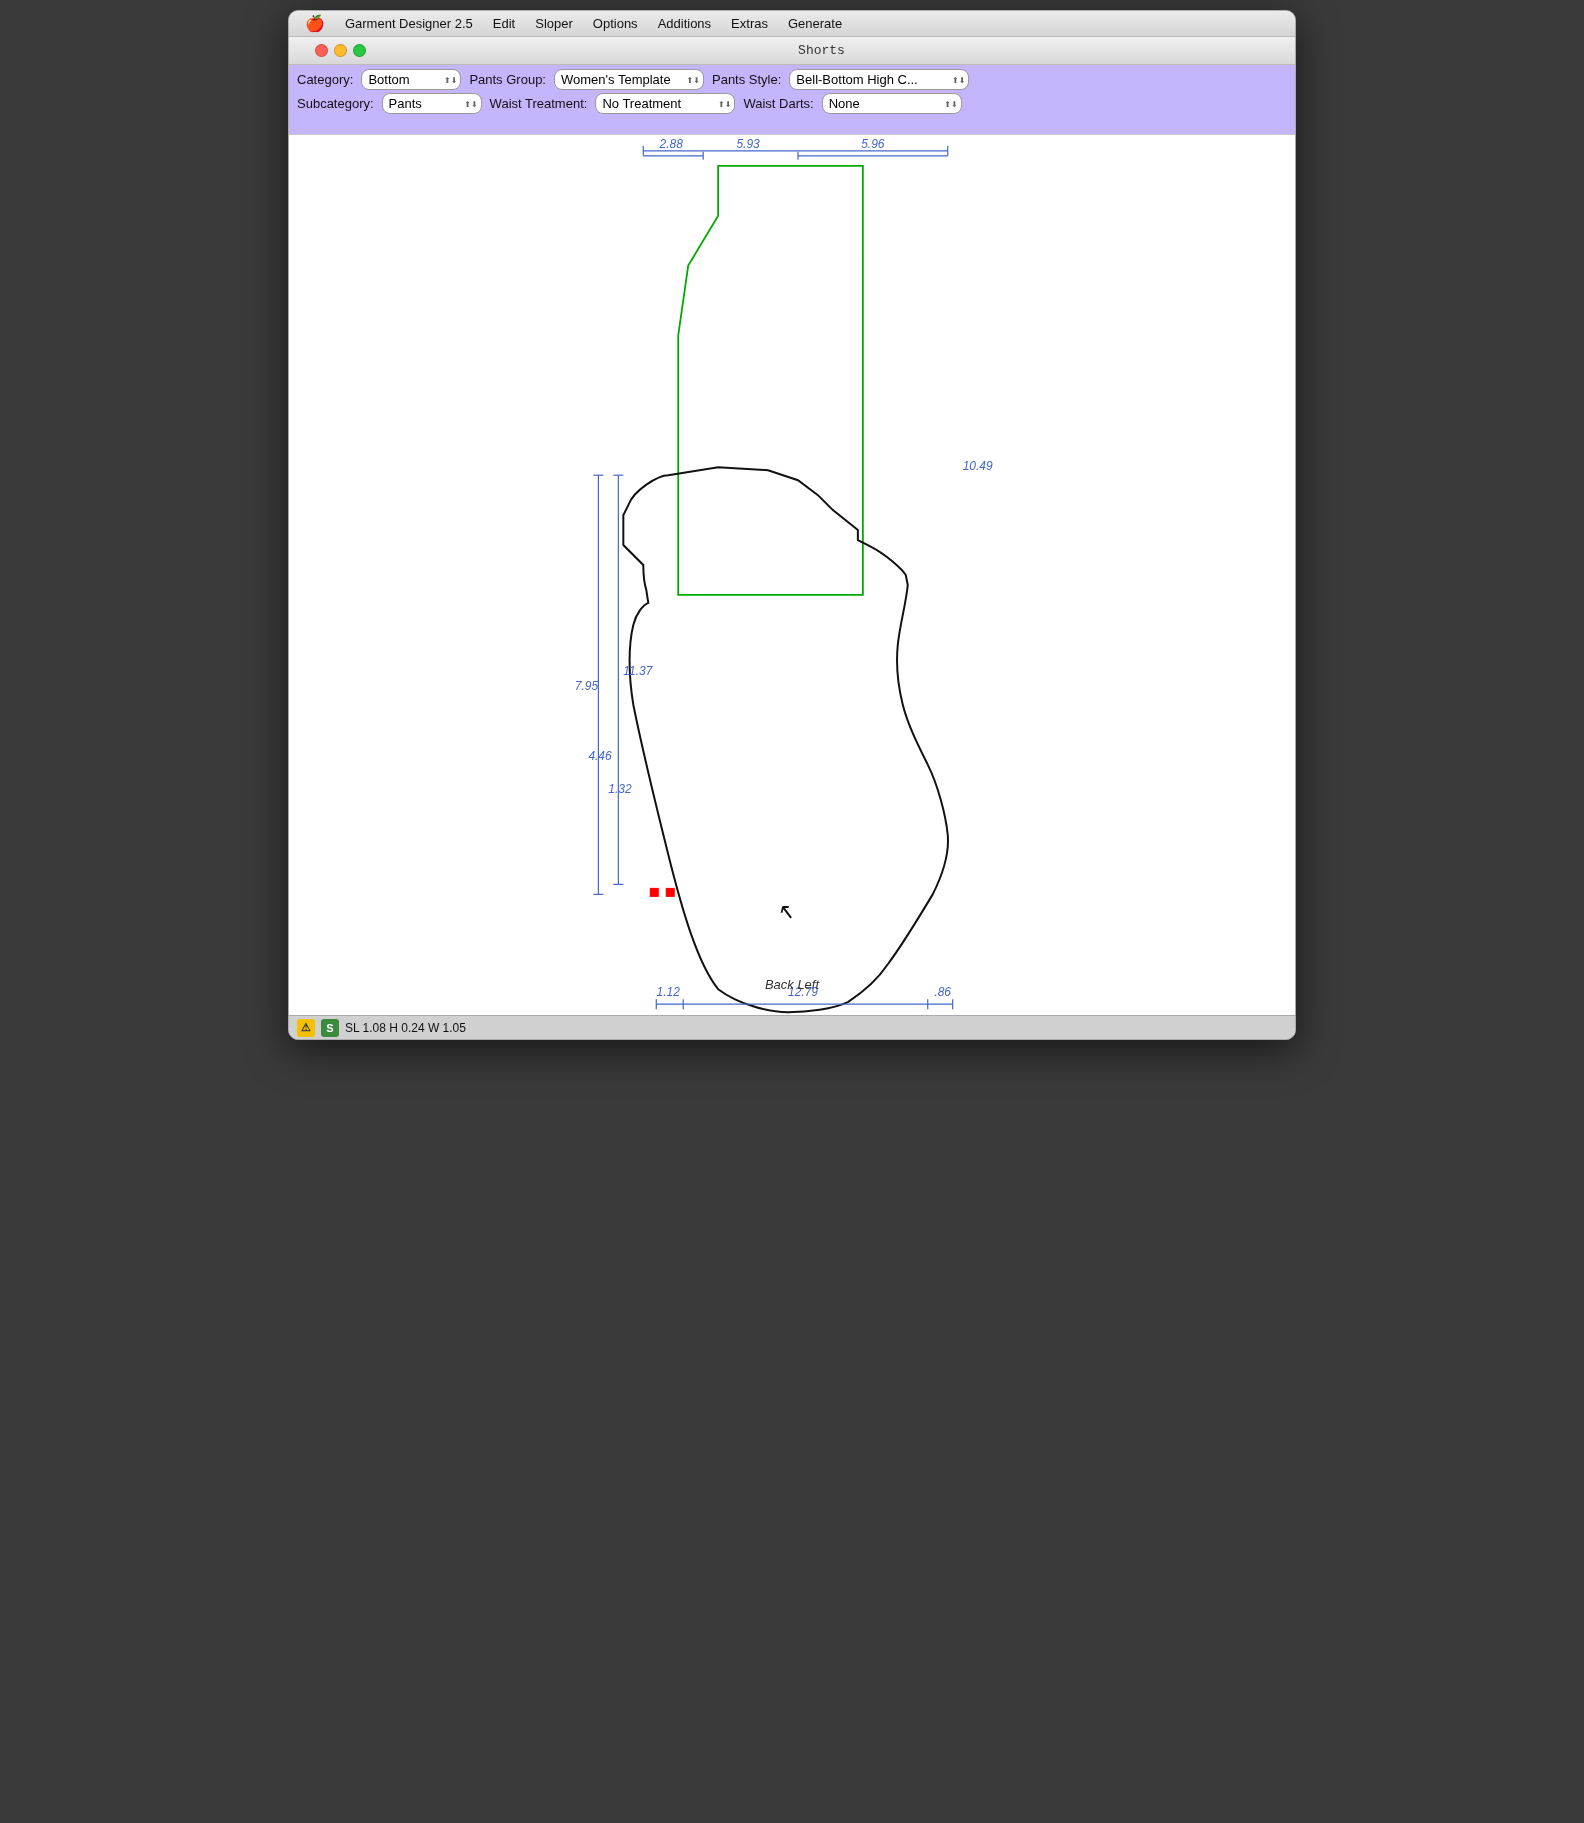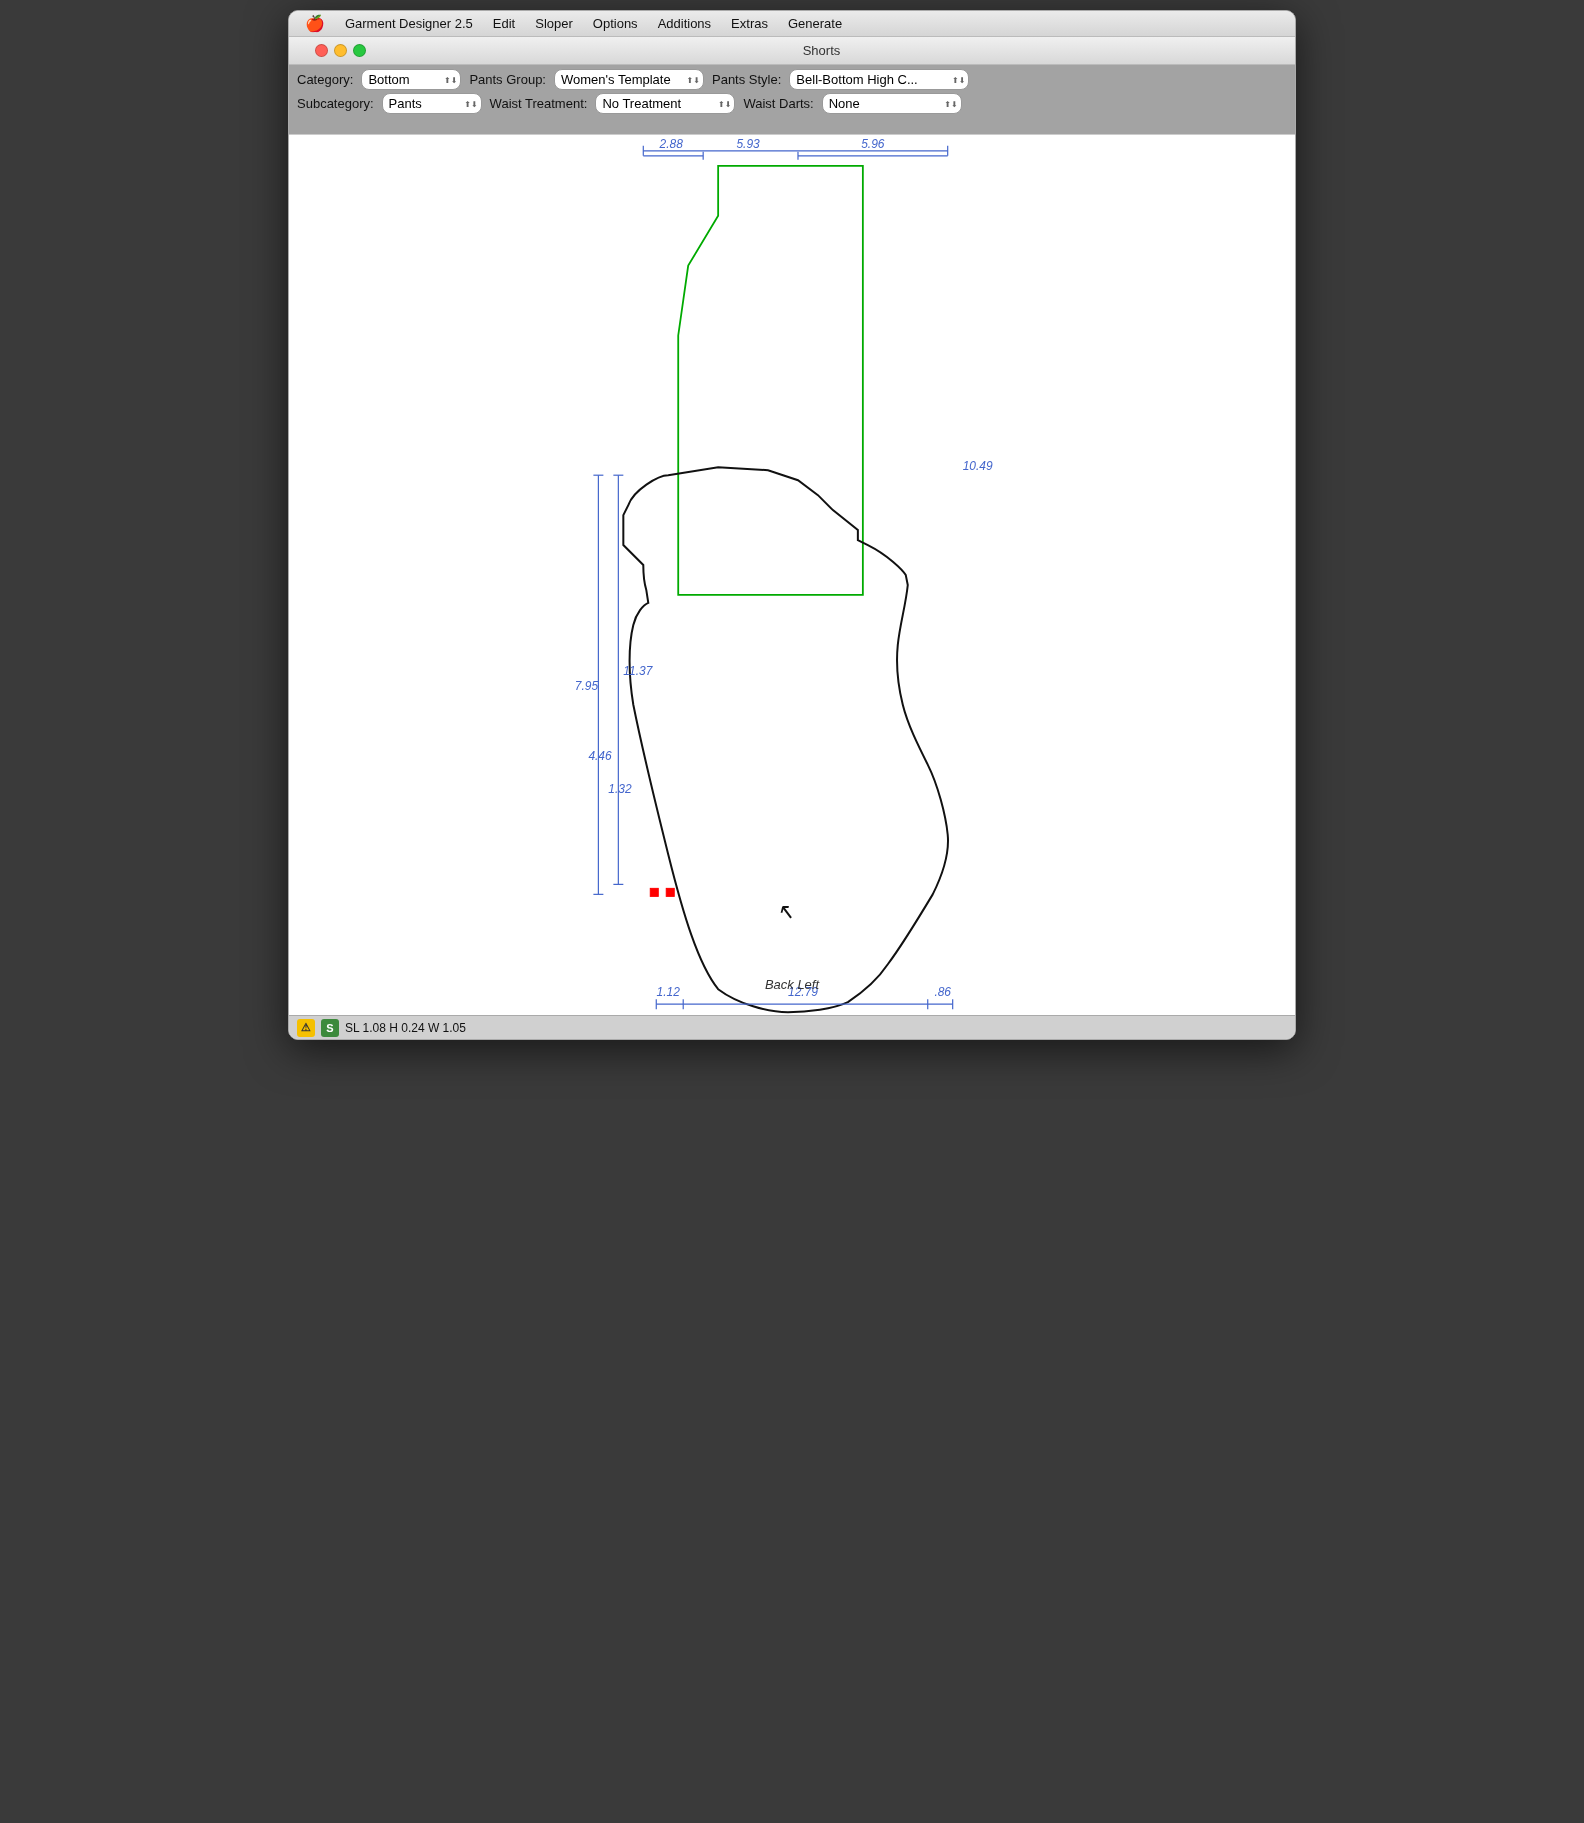--- a/index.html
+++ b/index.html
@@ -22,20 +22,21 @@
       border: 1px solid #aaa;
     }
     
     .title-bar {
       background: linear-gradient(to bottom, #f0f0f0, #d8d8d8);
       height: 28px;
       display: flex;
       align-items: center;
       padding: 0 26px;
       border-bottom: 1px solid #bbb;
+      font-family: Liberation Mono, monospace;
     }
     .traffic-lights {
       display: flex;
       gap: 6px;
       margin-right: 8px;
     }
     .traffic-light {
       width: 13px;
       height: 13px;
       border-radius: 50%;
@@ -68,21 +69,21 @@
     }
     .menu-item {
       padding: 2px 8px;
       font-size: 13px;
       color: #111;
       cursor: pointer;
       border-radius: 3px;
     }
     
     .toolbar {
-      background: #a3a3a3;
+      background: #c4b5fd;
       padding: 4px 8px;
       border-bottom: 1px solid #ccc;
     }
     .toolbar-row {
       display: flex;
       align-items: center;
       gap: 8px;
       margin-bottom: 3px;
     }
     .toolbar-row:last-child { margin-bottom: 16px; }

